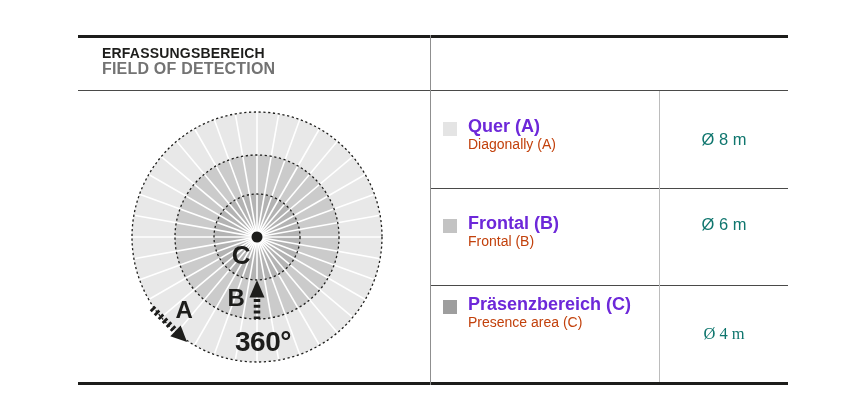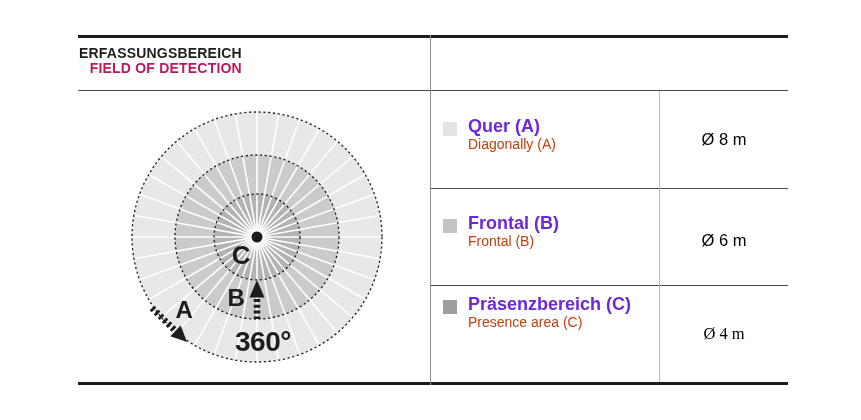--- a/index.html
+++ b/index.html
@@ -10,39 +10,39 @@
   .hline, .vline { position:absolute; }
   .top-rule        { left:78px;  top:35px;  width:710px; height:3px; background:#1d1d1b; }
   .bottom-rule     { left:78px;  top:382px; width:710px; height:3px; background:#1d1d1b; }
   .header-underline{ left:78px;  top:90px;  width:710px; height:1px; background:#4a4a49; }
   .row-divider-1   { left:430px; top:188px; width:358px; height:1px; background:#4a4a49; }
   .row-divider-2   { left:430px; top:285px; width:358px; height:1px; background:#4a4a49; }
   .panel-divider   { left:430px; top:35px;  width:1px;  height:350px; background:#8f8f8f; }
   .column-divider  { left:659px; top:91px;  width:1px;  height:291px; background:#bcbcbc; }
 
   .header { position:absolute; top:45px; }
-  .left-header  { left:79px;text-align:right; }
+  .left-header  { left:102px; }
   .right-header { left:444px; }
   .ph-title { font-size:14px; font-weight:bold; line-height:16px; letter-spacing:0.2px; color:#1d1d1b; }
-  .ph-sub   { font-size:14px; font-weight:bold; line-height:15px; letter-spacing:0.2px; color:#be185d; }
+  .ph-sub   { font-size:16px; font-weight:bold; line-height:15px; letter-spacing:0.2px; color:#737373; }
 
   .diagram { position:absolute; left:0; top:0; }
   .diag-label { font-family:"Liberation Sans", sans-serif; font-weight:bold; fill:#1d1d1b; letter-spacing:-0.5px; }
 
   .t-row { position:absolute; left:430px; width:229px; height:97px; }
   .t-row-1 { top:91px; }  .t-row-2 { top:188px; }  .t-row-3 { top:269px; }
   .swatch { position:absolute; left:13px; top:31px; width:14px; height:14px; }
   .row-labels { position:absolute; left:38px; top:26px; }
   .label-de { font-size:18px; line-height:18px; font-weight:bold; color:#6d28d9; }
   .label-en { font-size:14px; line-height:18px; font-weight:normal; color:#c2410c; }
 
   .range-cell { position:absolute; left:660px; width:128px; height:97px;
-                text-align:center; font-size:16.5px; color:#000000; }
+                text-align:center; font-size:16.5px; color:#0f766e; }
   .range-cell span { line-height:97px; }
-  .range-1 { top:91px; } .range-2 { top:192px; } .range-3 { top:285px;font-family:Liberation Serif, serif; }
+  .range-1 { top:91px; } .range-2 { top:176px; } .range-3 { top:285px;font-family:Liberation Serif, serif; }
 </style>
 </head>
 <body>
 
 <div class="page">
 
   <svg class="diagram" width="861" height="420" viewBox="0 0 861 420">
     <g id="rings-group">
         <circle cx="257" cy="237" r="125" fill="#e8e8e8"></circle>
         <circle cx="257" cy="237" r="82" fill="#cbcbcb"></circle>

